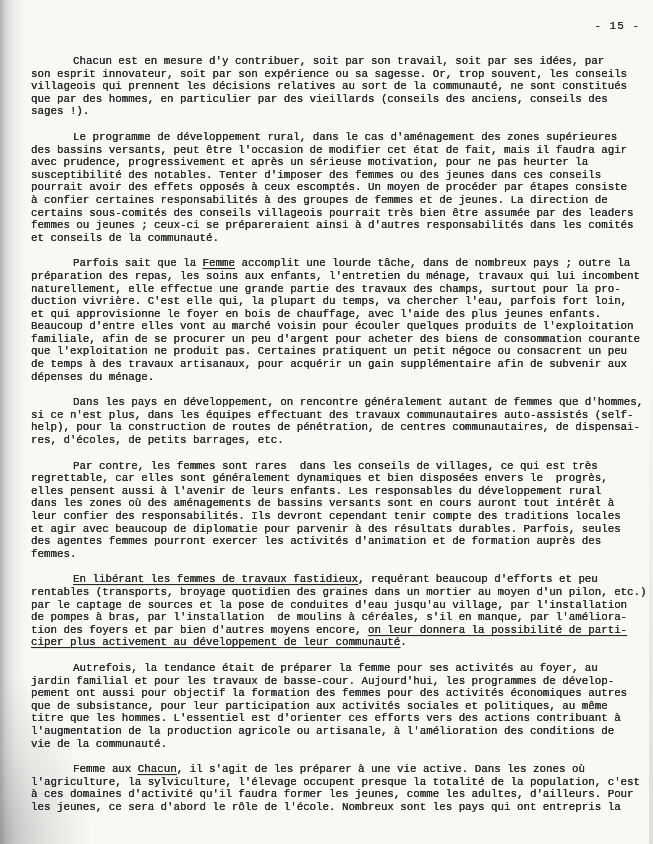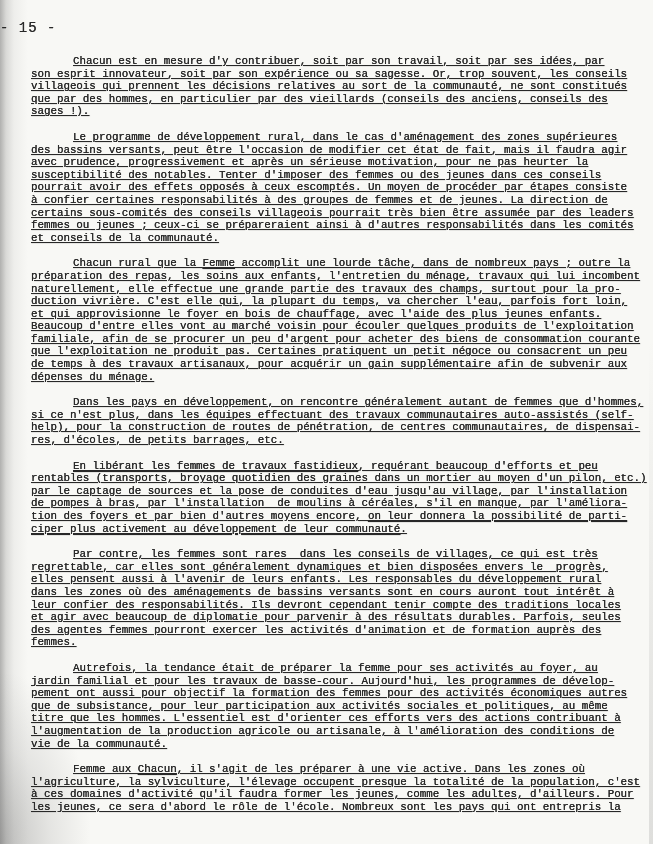--- a/index.html
+++ b/index.html
@@ -47,41 +47,40 @@
     background: linear-gradient(to bottom,
       rgba(130,130,130,0.00),
       rgba(130,130,130,0.22));
     pointer-events: none;
   }
   .page-number {
     position: absolute;
     top: 20px;
     left: 0;
     width: 640px;
-    text-align: left;
-    font-size: 14px;
+    text-align: right;
+    font-size: 11px;
     letter-spacing: 1px;
     color: var(--ink, #282828);
     text-shadow: 0 0 0.45px rgba(30,30,30,0.85);
   }
   .content {
     position: absolute;
     top: 55px;
     left: 31px;
     right: 4px;
   }
   .para {
     margin: 0 0 13px 0;
     font-size: 10.8px;
     line-height: 12.6px;
     white-space: pre;
     text-indent: 42px;
     color: var(--ink, #282828);
     text-shadow: 0 0 0.45px rgba(30,30,30,0.85), 0.3px 0.3px 0.4px rgba(30,30,30,0.30);
-    text-decoration: underline;
   }
   .u {
     text-decoration: underline;
     text-decoration-thickness: 1px;
     text-underline-offset: 2px;
     text-align: right;
   }
 </style>
 </head>
 <body style="--paper: #f8f8f5; --ink: #282828;">
@@ -99,48 +98,48 @@
 sages !).</span></p>
       <p class="para"><span>Le programme de développement rural, dans le cas d'aménagement des zones supérieures
 des bassins versants, peut être l'occasion de modifier cet état de fait, mais il faudra agir
 avec prudence, progressivement et après un sérieuse motivation, pour ne pas heurter la
 susceptibilité des notables. Tenter d'imposer des femmes ou des jeunes dans ces conseils
 pourrait avoir des effets opposés à ceux escomptés. Un moyen de procéder par étapes consiste
 à confier certaines responsabilités à des groupes de femmes et de jeunes. La direction de
 certains sous-comités des conseils villageois pourrait très bien être assumée par des leaders
 femmes ou jeunes ; ceux-ci se prépareraient ainsi à d'autres responsabilités dans les comités
 et conseils de la communauté.</span></p>
-      <p class="para"><span>Chacun rural que la </span><span class="u">Femme</span><span> accomplit une lourde tâche, dans de nombreux pays ; outre la
+      <p class="para"><span>Parfois sait que la </span><span class="u">Femme</span><span> accomplit une lourde tâche, dans de nombreux pays ; outre la
 préparation des repas, les soins aux enfants, l'entretien du ménage, travaux qui lui incombent
 naturellement, elle effectue une grande partie des travaux des champs, surtout pour la pro-
 duction vivrière. C'est elle qui, la plupart du temps, va chercher l'eau, parfois fort loin,
 et qui approvisionne le foyer en bois de chauffage, avec l'aide des plus jeunes enfants.
 Beaucoup d'entre elles vont au marché voisin pour écouler quelques produits de l'exploitation
 familiale, afin de se procurer un peu d'argent pour acheter des biens de consommation courante
 que l'exploitation ne produit pas. Certaines pratiquent un petit négoce ou consacrent un peu
 de temps à des travaux artisanaux, pour acquérir un gain supplémentaire afin de subvenir aux
 dépenses du ménage.</span></p>
       <p class="para"><span>Dans les pays en développement, on rencontre généralement autant de femmes que d'hommes,
 si ce n'est plus, dans les équipes effectuant des travaux communautaires auto-assistés (self-
 help), pour la construction de routes de pénétration, de centres communautaires, de dispensai-
 res, d'écoles, de petits barrages, etc.</span></p>
-      <p class="para"><span class="u">En libérant les femmes de travaux fastidieux</span><span>, requérant beaucoup d'efforts et peu
-rentables (transports, broyage quotidien des graines dans un mortier au moyen d'un pilon, etc.)
-par le captage de sources et la pose de conduites d'eau jusqu'au village, par l'installation
-de pompes à bras, par l'installation  de moulins à céréales, s'il en manque, par l'améliora-
-tion des foyers et par bien d'autres moyens encore, </span><span class="u">on leur donnera la possibilité de parti-
-ciper plus activement au développement de leur communauté</span><span>.</span></p>
       <p class="para"><span>Par contre, les femmes sont rares  dans les conseils de villages, ce qui est très
 regrettable, car elles sont généralement dynamiques et bien disposées envers le  progrès,
 elles pensent aussi à l'avenir de leurs enfants. Les responsables du développement rural
 dans les zones où des aménagements de bassins versants sont en cours auront tout intérêt à
 leur confier des responsabilités. Ils devront cependant tenir compte des traditions locales
 et agir avec beaucoup de diplomatie pour parvenir à des résultats durables. Parfois, seules
 des agentes femmes pourront exercer les activités d'animation et de formation auprès des
 femmes.</span></p>
+      <p class="para"><span class="u">En libérant les femmes de travaux fastidieux</span><span>, requérant beaucoup d'efforts et peu
+rentables (transports, broyage quotidien des graines dans un mortier au moyen d'un pilon, etc.)
+par le captage de sources et la pose de conduites d'eau jusqu'au village, par l'installation
+de pompes à bras, par l'installation  de moulins à céréales, s'il en manque, par l'améliora-
+tion des foyers et par bien d'autres moyens encore, </span><span class="u">on leur donnera la possibilité de parti-
+ciper plus activement au développement de leur communauté</span><span>.</span></p>
       <p class="para"><span>Autrefois, la tendance était de préparer la femme pour ses activités au foyer, au
 jardin familial et pour les travaux de basse-cour. Aujourd'hui, les programmes de dévelop-
 pement ont aussi pour objectif la formation des femmes pour des activités économiques autres
 que de subsistance, pour leur participation aux activités sociales et politiques, au même
 titre que les hommes. L'essentiel est d'orienter ces efforts vers des actions contribuant à
 l'augmentation de la production agricole ou artisanale, à l'amélioration des conditions de
 vie de la communauté.</span></p>
       <p class="para"><span>Femme aux </span><span class="u">Chacun</span><span>, il s'agit de les préparer à une vie active. Dans les zones où
 l'agriculture, la sylviculture, l'élevage occupent presque la totalité de la population, c'est
 à ces domaines d'activité qu'il faudra former les jeunes, comme les adultes, d'ailleurs. Pour

